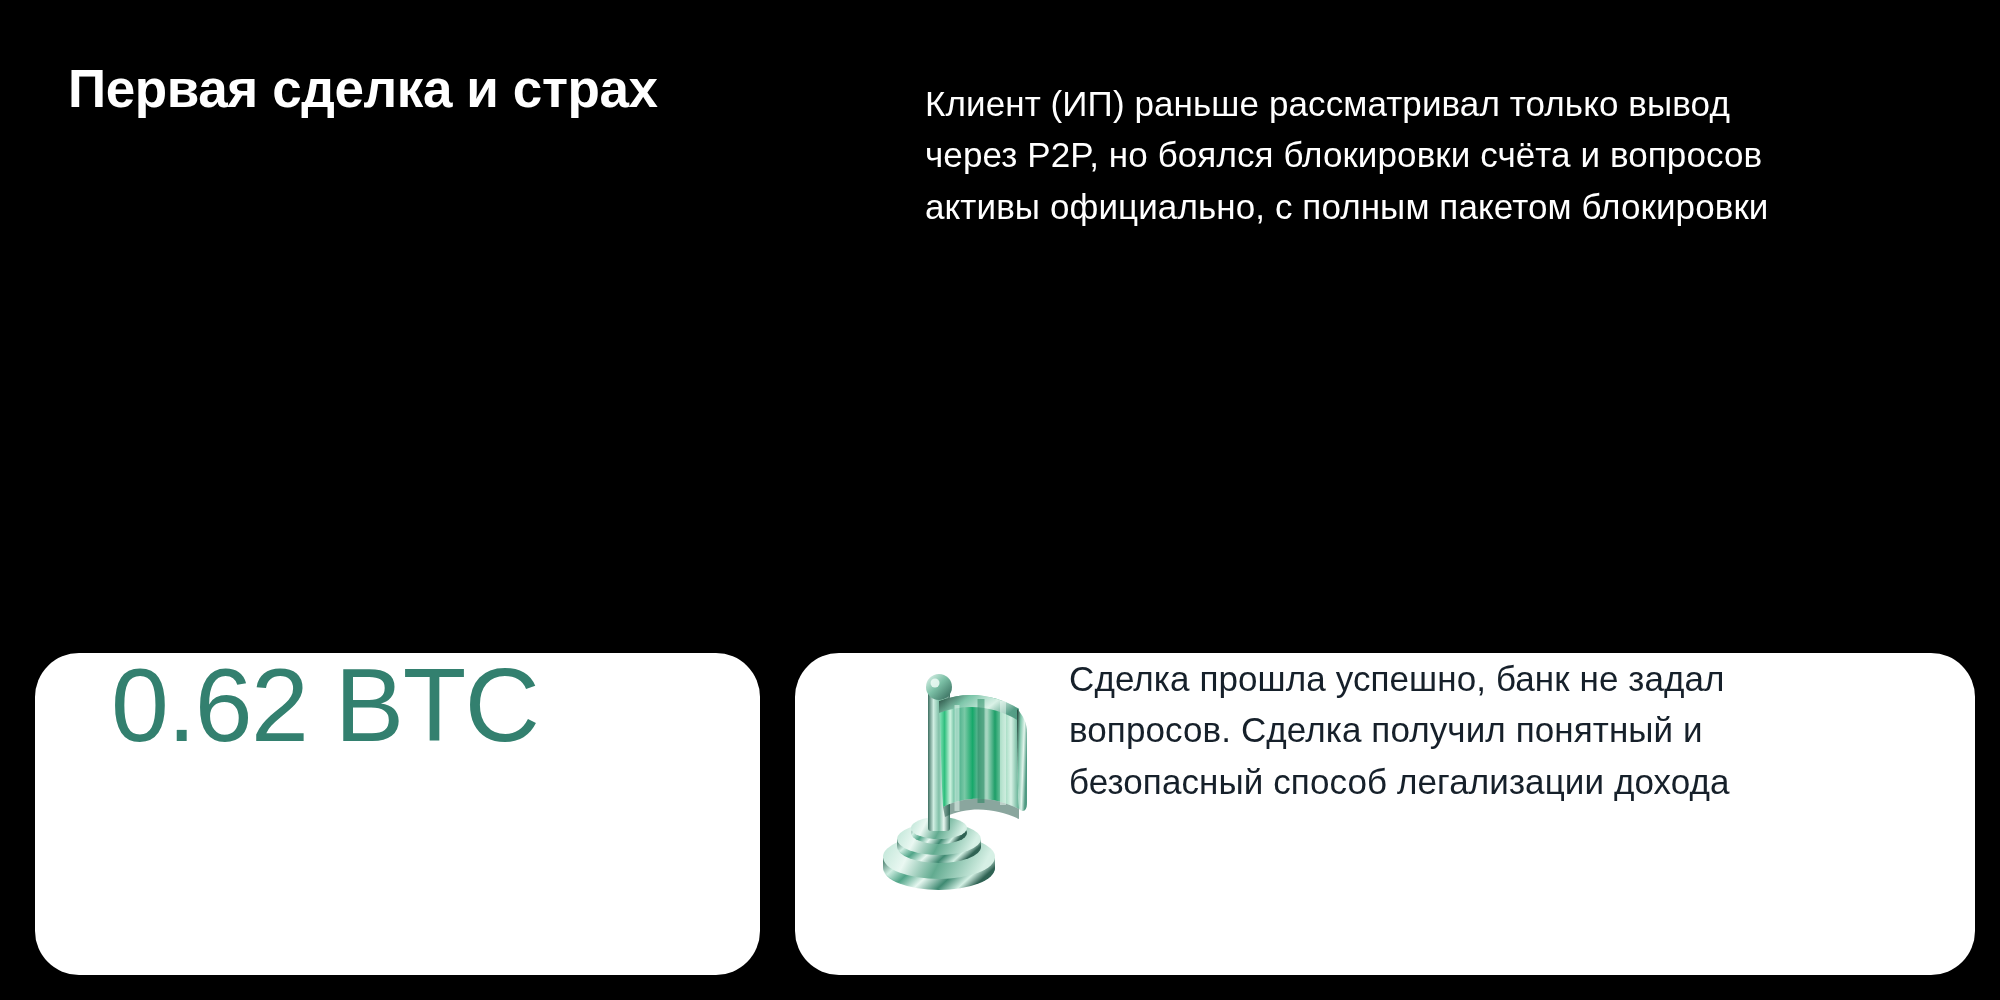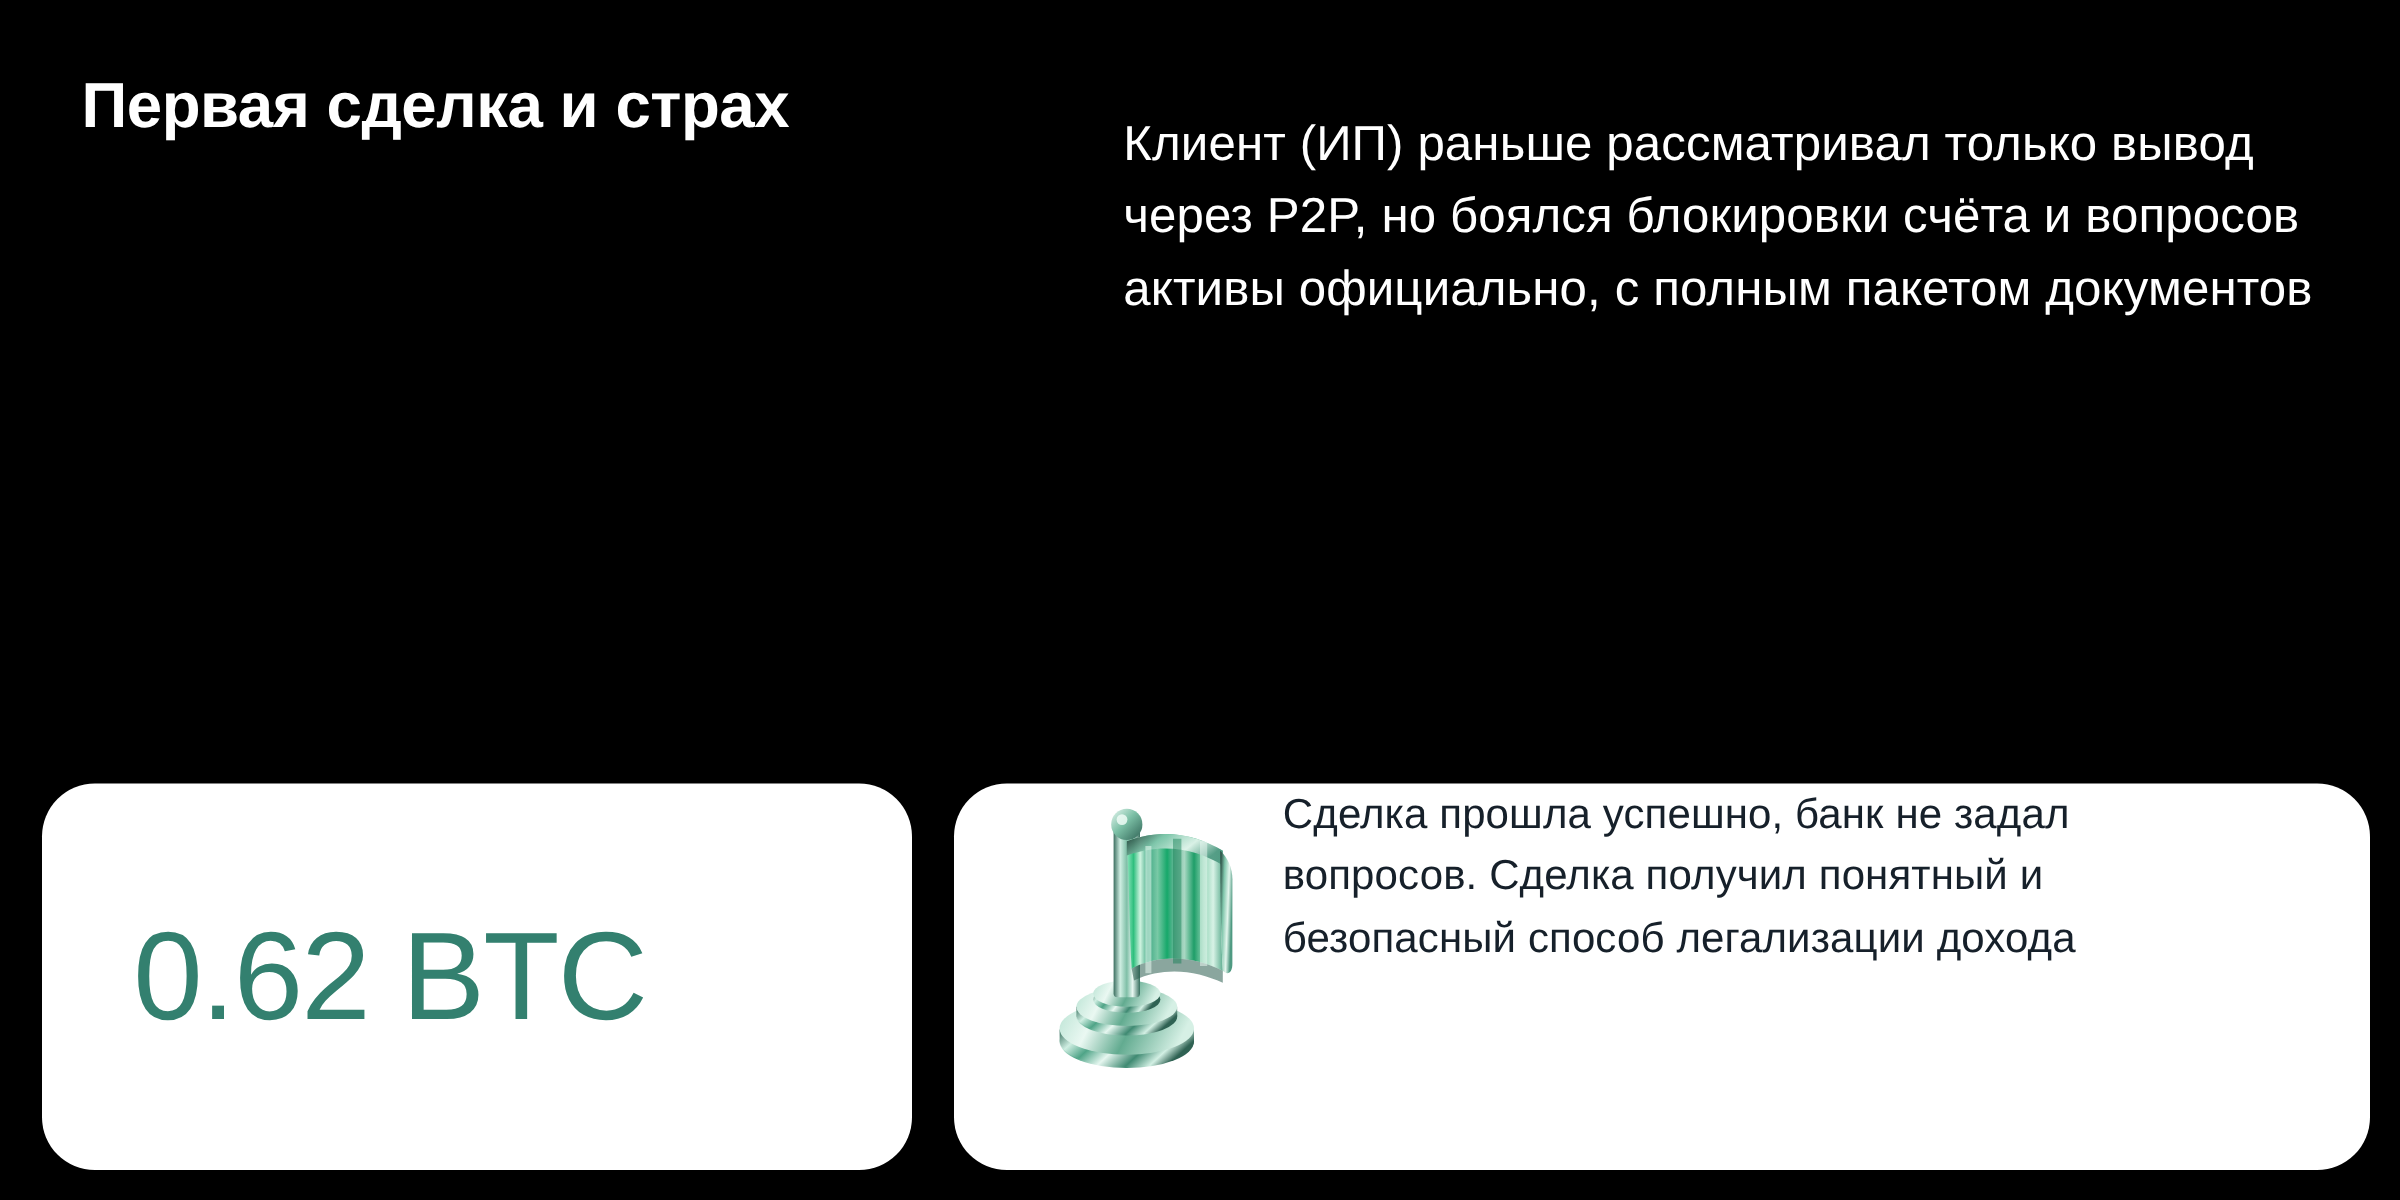--- a/index.html
+++ b/index.html
@@ -44,23 +44,23 @@
     line-height: 1.16;
     font-weight: 700;
     letter-spacing: -0.4px;
   }
 
   .intro {
     position: absolute;
     left: 925px;
     top: 78px;
     width: 1020px;
-    margin: 11px;
+    margin: 0;
     color: #ffffff;
-    font-size: 41px;
+    font-size: 35px;
     line-height: 1.47;
     font-weight: 400;
     letter-spacing: 0.1px;
   }
 
   
   .cards {
     position: absolute;
     left: 0;
     top: 653px;
@@ -74,21 +74,21 @@
     border-radius: 44px;
     box-sizing: border-box;
   }
 
   .card-metric {
     left: 35px;
     top: 0;
     width: 725px;
     height: 322px;
     display: flex;
-    align-items: center;
+    align-items: flex-start;
     justify-content: flex-start;
   }
 
   .metric-value {
     padding-left: 76px;
     color: #33806F;
     font-size: 104px;
     line-height: 1;
     font-weight: 400;
     letter-spacing: -1.5px;
@@ -140,21 +140,21 @@
 <div class="slide" style="background: #000000;">
 
   <div class="top">
     <h1 class="headline">
         <span class="line">Первая сделка и страх</span>
       </h1>
 
     <p class="intro">
         <span class="line">Клиент (ИП) раньше рассматривал только вывод</span>
         <span class="line">через P2P, но боялся блокировки счёта и вопросов</span>
-        <span class="line">активы официально, с полным пакетом документов</span>
+        <span class="line">активы официально, с полным пакетом блокировки</span>
       </p>
   </div>
 
   <div class="cards">
 
     <div class="card card-metric">
       <div class="metric-value">0.62 BTC</div>
     </div>
 
     <div class="card card-result">

